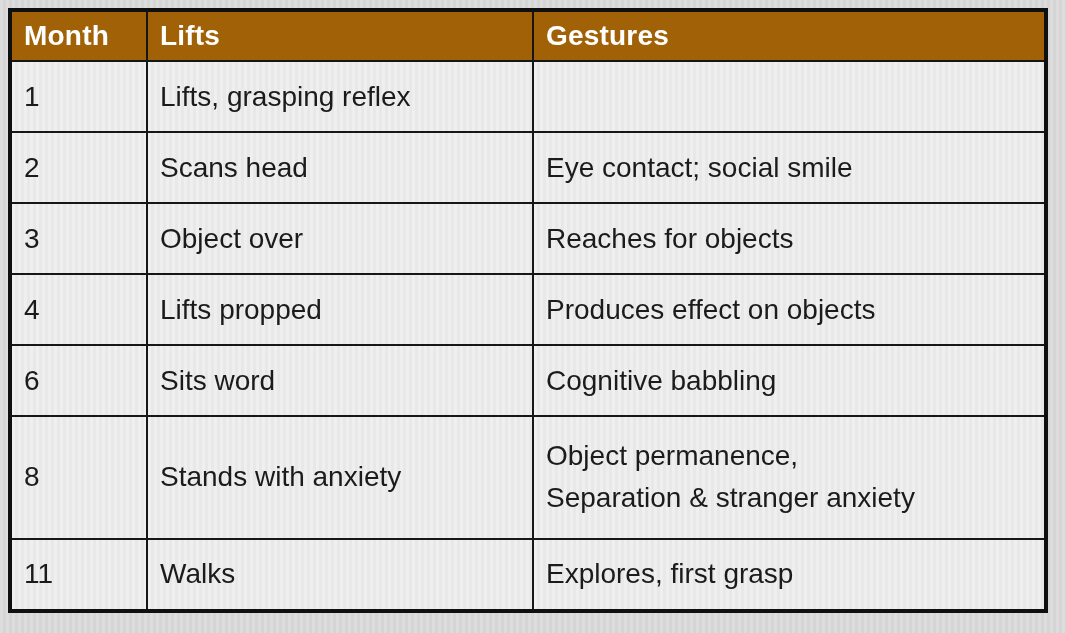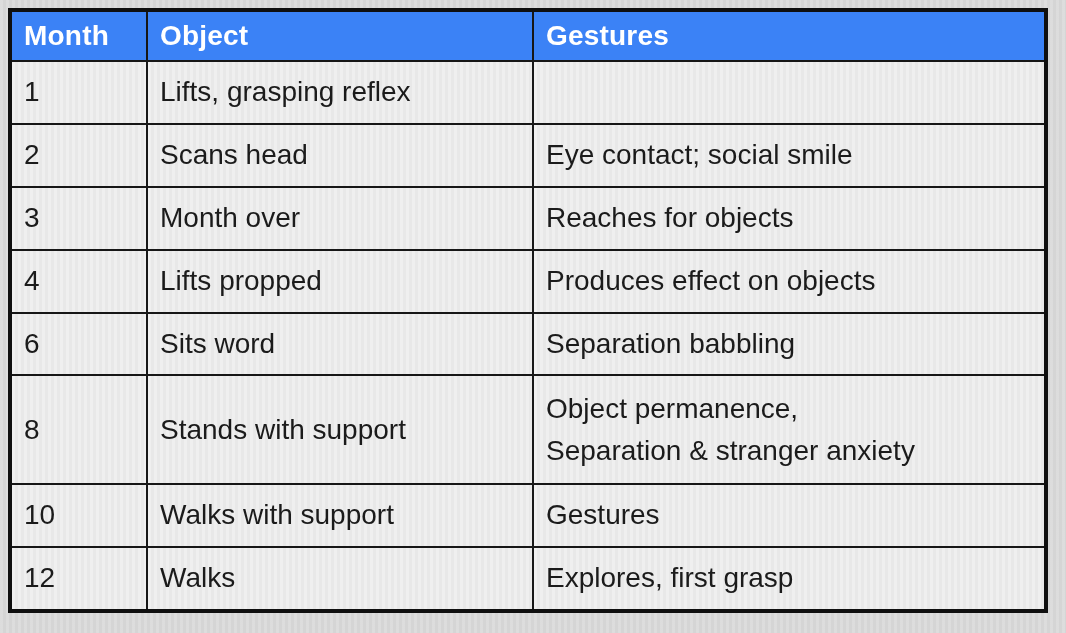--- a/index.html
+++ b/index.html
@@ -43,21 +43,21 @@
     border: 2px solid #161616;
     padding: 0 10px 0 12px;
     vertical-align: middle;
     text-align: left;
     font-size: 28px;
     line-height: 1.5;
     overflow: hidden;
   }
   table.milestones thead th {
     height: 48px;
-    background: #3b82f6;
+    background: #a16207;
     color: #ffffff;
     font-weight: bold;
     letter-spacing: 0.2px;
   }
   table.milestones tbody td {
     height: 53px;
     color: #1b1b1b;
     background:
       repeating-linear-gradient(90deg,
         rgba(255,255,255,0.20) 0 3px,
@@ -75,61 +75,56 @@
 <div class="slide">
   <table class="milestones">
     <colgroup>
       <col class="col-month">
       <col class="col-motor">
       <col class="col-cogn">
     </colgroup>
     <thead>
       <tr>
         <th>Month</th>
-        <th>Object</th>
+        <th>Lifts</th>
         <th>Gestures</th>
       </tr>
     </thead>
     <tbody>
       <tr>
         <td>1</td>
         <td>Lifts, grasping reflex</td>
         <td></td>
       </tr>
       <tr>
         <td>2</td>
         <td>Scans head</td>
         <td>Eye contact; social smile</td>
       </tr>
       <tr>
         <td>3</td>
-        <td>Month over</td>
+        <td>Object over</td>
         <td>Reaches for objects</td>
       </tr>
       <tr>
         <td>4</td>
         <td>Lifts propped</td>
         <td>Produces effect on objects</td>
       </tr>
       <tr>
         <td>6</td>
         <td>Sits word</td>
-        <td>Separation babbling</td>
+        <td>Cognitive babbling</td>
       </tr>
       <tr class="tall">
         <td>8</td>
-        <td>Stands with support</td>
+        <td>Stands with anxiety</td>
         <td>Object permanence,
 Separation &amp; stranger anxiety</td>
       </tr>
       <tr>
-        <td>10</td>
-        <td>Walks with support</td>
-        <td>Gestures</td>
-      </tr>
-      <tr>
-        <td>12</td>
+        <td>11</td>
         <td>Walks</td>
         <td>Explores, first grasp</td>
       </tr>
     </tbody>
   </table>
 </div>
 
 </body></html>

